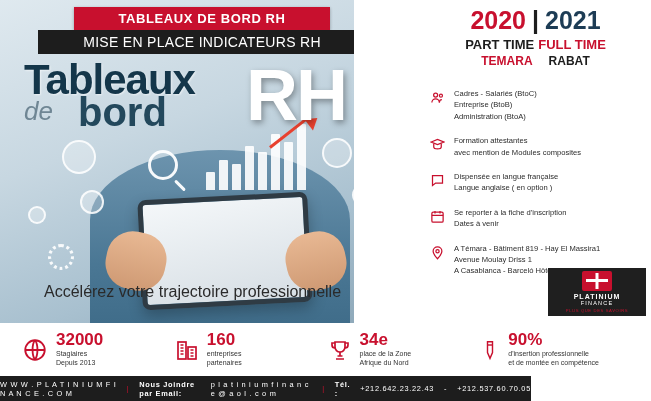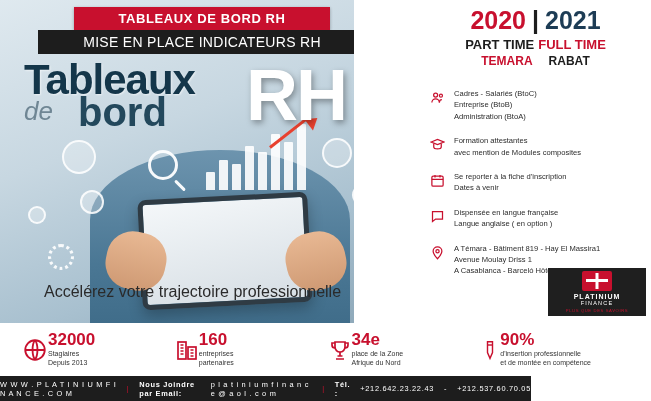--- a/index.html
+++ b/index.html
@@ -172,21 +172,21 @@
   }
   .logo-name { color:#fff; font-size:7px; font-weight:bold; letter-spacing:1px; }
   .logo-fin { color:#fff; font-size:5.5px; letter-spacing:1.2px; }
   .logo-tag { color:#c8102e; font-size:4.2px; letter-spacing:.6px; margin-top:2px; }
 
   
   .stats {
     position:absolute; left:0; top:323px; width:651px; height:53px;
     display:flex; align-items:center; padding:0 22px; gap:4px;
   }
-  .stat { display:flex; align-items:center; gap:0; flex:1; }
+  .stat { display:flex; align-items:center; gap:8px; flex:1; }
   .stat-ic { color:#c8102e; flex:0 0 auto; }
   .stat-ic svg { display:block; }
   .stat-num { font-size:17px; font-weight:bold; color:#c8102e; line-height:1.05; }
   .stat-l1 { font-size:7px; color:#333; line-height:1.35; }
   .stat-l2 { font-size:7px; color:#333; line-height:1.35; }
 
   
   .footer {
     position:absolute; left:0; top:376px; width:531px; height:25px;
     background:#1d1d1d; color:#fff;
@@ -285,39 +285,39 @@
         </span>
         <div class="info-txt">
           <div>Formation attestantes</div>
           <div>avec mention de Modules composites</div>
         </div>
       </div>
 
       <div class="info-row">
         <span class="info-ic">
           <svg viewBox="0 0 24 24" fill="none" stroke="currentColor" stroke-width="2">
+            <path d="M4 4h16v12H9l-5 4z"></path>
+          </svg>
+        </span>
+        <div class="info-txt">
+          <div>Dispensée en langue française</div>
+          <div>Langue anglaise ( en option )</div>
+        </div>
+      </div>
+
+      <div class="info-row">
+        <span class="info-ic">
+          <svg viewBox="0 0 24 24" fill="none" stroke="currentColor" stroke-width="2">
             <rect x="3" y="5" width="18" height="16" rx="2"></rect>
               <path d="M3 10h18M8 3v4M16 3v4"></path>
           </svg>
         </span>
         <div class="info-txt">
           <div>Se reporter à la fiche d'inscription</div>
           <div>Dates à venir</div>
-        </div>
-      </div>
-
-      <div class="info-row">
-        <span class="info-ic">
-          <svg viewBox="0 0 24 24" fill="none" stroke="currentColor" stroke-width="2">
-            <path d="M4 4h16v12H9l-5 4z"></path>
-          </svg>
-        </span>
-        <div class="info-txt">
-          <div>Dispensée en langue française</div>
-          <div>Langue anglaise ( en option )</div>
         </div>
       </div>
 
       <div class="info-row">
         <span class="info-ic">
           <svg viewBox="0 0 24 24" fill="none" stroke="currentColor" stroke-width="2">
             <path d="M12 22s7-7.2 7-12a7 7 0 10-14 0c0 4.8 7 12 7 12z"></path>
               <circle cx="12" cy="10" r="2.6"></circle>
           </svg>
         </span>

